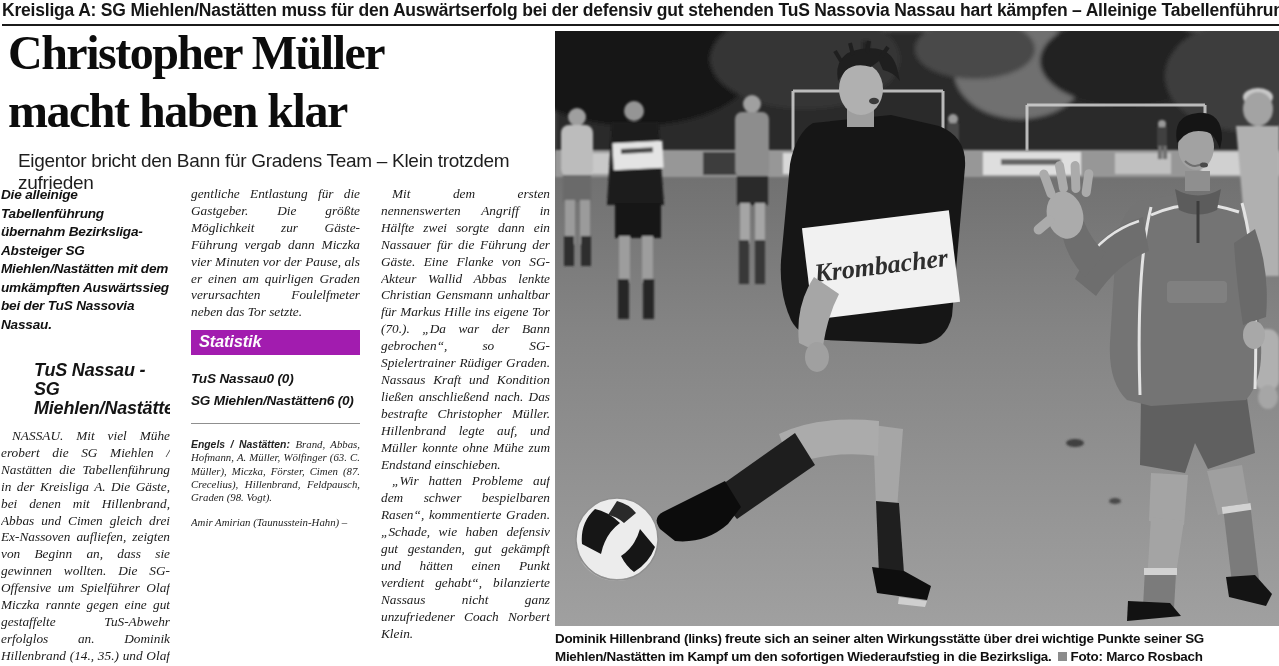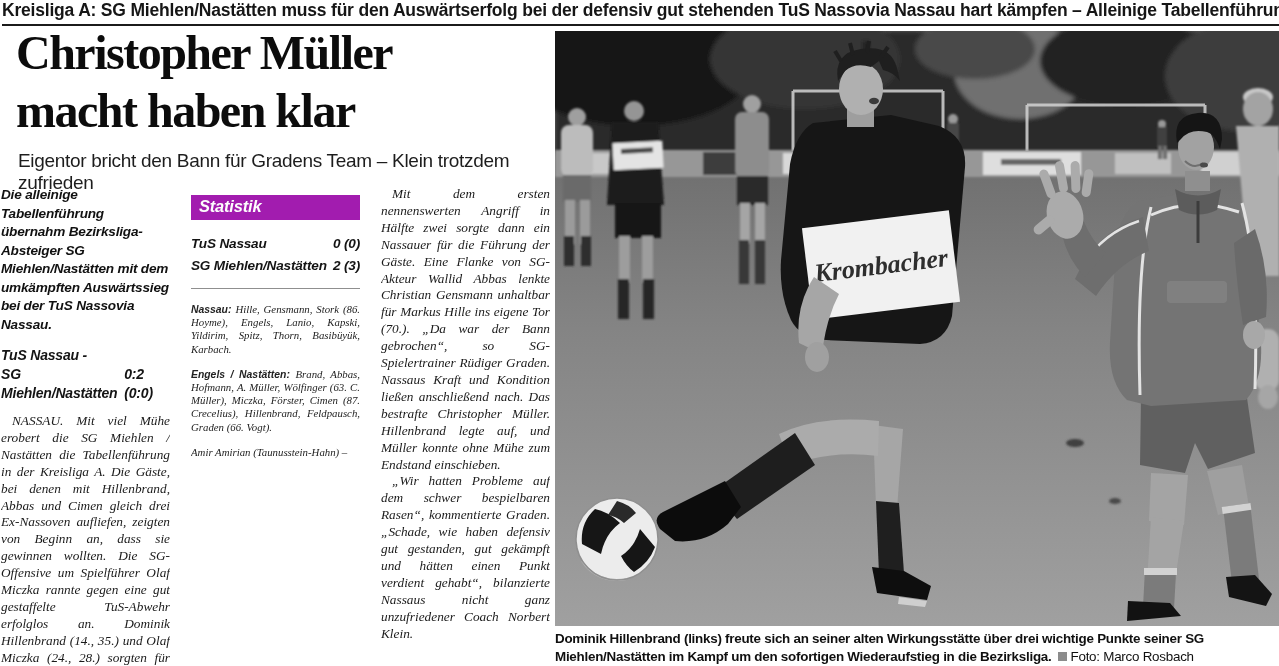--- a/index.html
+++ b/index.html
@@ -4,55 +4,55 @@
 <style>
   html,body{margin:0;padding:0;background:#ffffff;}
   .page{position:relative;width:1279px;height:666px;background:#ffffff;overflow:hidden;
         font-family:"Liberation Sans",sans-serif;color:#141414;}
 
   
   .kicker{position:absolute;top:0;left:2px;font-size:17.5px;font-weight:700;letter-spacing:-0.2px;
           color:#161616;border-bottom:2px solid #1b1b1b;padding-bottom:3px;white-space:nowrap;}
 
   
-  .headline{position:absolute;top:24px;left:16px;width:552px;font-family:"Liberation Serif",serif;
+  .headline{position:absolute;top:24px;left:8px;width:552px;font-family:"Liberation Serif",serif;
             font-weight:700;font-size:48px;line-height:58px;letter-spacing:-1.5px;color:#0c0c0c;}
   .subhead{position:absolute;top:150px;left:1px;width:552px;font-size:19px;font-weight:400;
            letter-spacing:-0.3px;color:#1d1d1d;margin-left:17px;}
 
   
   .columns{position:absolute;top:186px;left:1px;width:549px;height:480px;display:flex;gap:21px;font-style:italic;}
   .col{width:175px;overflow:hidden;}
   .lead{font-weight:700;font-size:13.6px;line-height:18.5px;letter-spacing:-0.2px;color:#111;}
-  .matchblock{font-weight:700;font-size:14px;line-height:19px;margin-top:12px;letter-spacing:-0.2px;}
+  .matchblock{font-weight:700;font-size:18px;line-height:19px;margin-top:27px;letter-spacing:-0.2px;padding-left:33px;}
   .score-row{display:flex;justify-content:space-between;}
   .body-para{font-family:"Liberation Serif",serif;font-size:13.3px;line-height:16.9px;
              text-align:justify;margin:0;color:#1a1a1a;}
   .body-para.indent{text-indent:11px;}
   .col1-body{margin-top:10px;}
 
   
   .stat-box{margin-top:9px;}
   .stat-header{background:#4c4e53;color:#fdfdfd;font-weight:700;font-size:16.5px;
                padding:2px 0 4px 8px;letter-spacing:-0.2px;}
   .stat-rows{margin-top:13px;font-weight:700;font-size:13.6px;letter-spacing:-0.2px;}
-  .stat-row{display:flex;justify-content:space-between;line-height:22px;}
+  .stat-row{display:flex;line-height:22px;}
   .stat-rule{border:none;border-top:1.5px solid #8f8f8f;margin:11px 0 14px;}
   .stat-note{font-family:"Liberation Serif",serif;font-size:10.8px;line-height:13.2px;
              text-align:justify;margin:0 0 12px;color:#222;}
   .stat-note b{font-family:"Liberation Sans",sans-serif;font-weight:700;font-size:10.4px;}
 
   
   .photo{position:absolute;left:555px;top:31px;width:724px;height:595px;background:#777;}
   .photo svg{display:block;}
 
   
   .caption{position:absolute;left:555px;top:630px;width:724px;font-size:13.4px;font-weight:700;
            line-height:17.5px;letter-spacing:-0.25px;color:#101010;}
-  .caption .credit{font-weight:400;}
+  .caption .credit{font-weight:700;}
   .credit-square{display:inline-block;width:9px;height:9px;background:#8c8c8c;margin:0 4px 0 6px;}
 </style>
 </head>
 <body>
 
 <div class="page">
 
   <div class="kicker">Kreisliga A: SG Miehlen/Nastätten muss für den Auswärtserfolg bei der defensiv gut stehenden TuS Nassovia Nassau hart kämpfen – Alleinige Tabellenführung als Lohn</div>
 
   <div class="headline">
@@ -73,37 +73,37 @@
           <span>0:2 (0:0)</span>
         </div>
       </div>
       <div class="col1-body">
           <p class="body-para indent">NASSAU. Mit viel Mühe erobert die SG Miehlen / Nastätten die Tabellenführung in der Kreisliga A. Die Gäste, bei denen mit Hillenbrand, Abbas und Cimen gleich drei Ex-Nassoven aufliefen, zeigten von Beginn an, dass sie gewinnen wollten. Die SG-Offensive um Spielführer Olaf Miczka rannte gegen eine gut gestaffelte TuS-Abwehr erfolglos an. Dominik Hillenbrand (14., 35.) und Olaf Miczka (24., 28.) sorgten für Gefahr. In höchster Not rettete TuS-Keeper Markus Hille gegen den alleine auf ihn zustürmenden Ismail Cimen (33.). Sezai Basibüyük (8., 37.) und Markus Spitz per Kopf (16.) schafften dennoch gele-</p>
         </div>
     </div>
 
     <div class="col">
       <div>
+          <p class="body-para">gentliche Entlastung für die Gastgeber. Die größte Möglichkeit zur Gäste-Führung vergab dann Miczka vier Minuten vor der Pause, als er einen am quirligen Graden verursachten Foulelfmeter neben das Tor setzte.</p>
         </div>
       <div class="stat-box">
         <div class="stat-header" style="background: #a21caf;">Statistik</div>
         <div class="stat-rows">
             <div class="stat-row">
               <span>TuS Nassau</span>
               <span>0 (0)</span>
             </div>
             <div class="stat-row">
               <span>SG Miehlen/Nastätten</span>
-              <span>2 (3)</span>
+              <span>6 (0)</span>
             </div>
           </div>
         <hr class="stat-rule">
         <div>
-            <p class="stat-note"><b>Nassau: </b><span>Hille, Gensmann, Stork (86. Hoyme), Engels, Lanio, Kapski, Yildirim, Spitz, Thorn, Basibüyük, Karbach.</span></p>
-            <p class="stat-note"><b>Engels / Nastätten: </b><span>Brand, Abbas, Hofmann, A. Müller, Wölfinger (63. C. Müller), Miczka, Förster, Cimen (87. Crecelius), Hillenbrand, Feldpausch, Graden (66. Vogt).</span></p>
+            <p class="stat-note"><b>Engels / Nastätten: </b><span>Brand, Abbas, Hofmann, A. Müller, Wölfinger (63. C. Müller), Miczka, Förster, Cimen (87. Crecelius), Hillenbrand, Feldpausch, Graden (98. Vogt).</span></p>
             <p class="stat-note"><span>Amir Amirian (Taunusstein-Hahn) – </span></p>
           </div>
       </div>
     </div>
 
     <div class="col">
       <div>
           <p class="body-para indent">Mit dem ersten nennenswerten Angriff in Hälfte zwei sorgte dann ein Nassauer für die Führung der Gäste. Eine Flanke von SG-Akteur Wallid Abbas lenkte Christian Gensmann unhaltbar für Markus Hille ins eigene Tor (70.). „Da war der Bann gebrochen“, so SG-Spielertrainer Rüdiger Graden. Nassaus Kraft und Kondition ließen anschließend nach. Das bestrafte Christopher Müller. Hillenbrand legte auf, und Müller konnte ohne Mühe zum Endstand einschieben.</p>
           <p class="body-para indent">„Wir hatten Probleme auf dem schwer bespielbaren Rasen“, kommentierte Graden. „Schade, wie haben defensiv gut gestanden, gut gekämpft und hätten einen Punkt verdient gehabt“, bilanzierte Nassaus nicht ganz unzufriedener Coach Norbert Klein.</p>
         </div>

